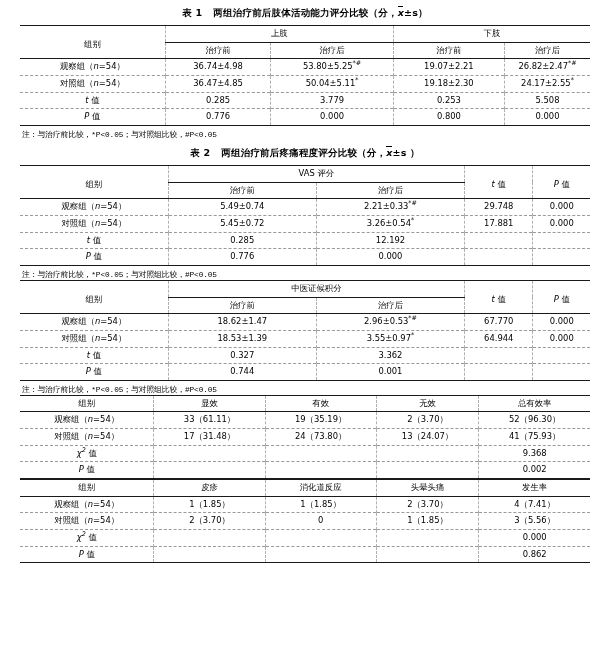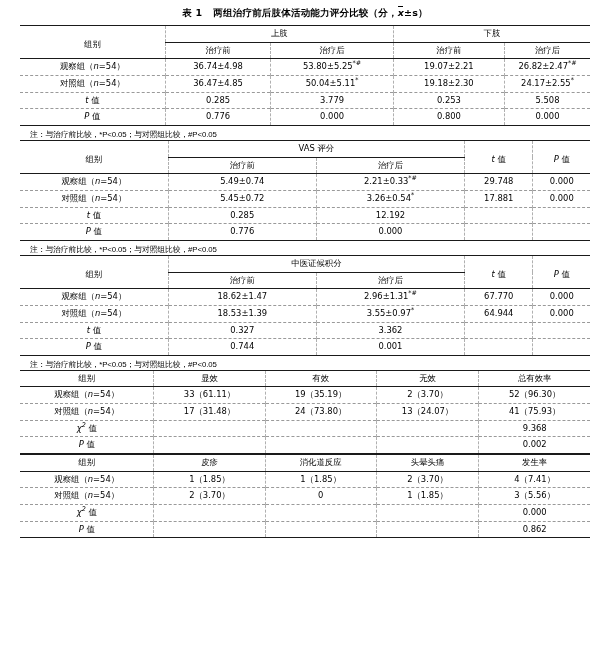--- a/index.html
+++ b/index.html
@@ -64,25 +64,24 @@
   .rule-dash   { border-bottom: 1px dashed #9a9a9a; }
 
   
   .vsep { border-left: 1px dashed #b0b0b0; }
 
   
   .span-ul { border-bottom: 1.05px solid #1a1a1a; }
 
   .note {
     font-size: 7.8px;
-    font-family: Liberation Sans, sans-serif;
+    font-family: Liberation Mono, monospace;
     padding: 3px 0 0 2px;
     white-space: nowrap;
     letter-spacing: -0.1px;
-    margin-left: 8px;
   }
 
   .sup {
     font-size: 6.4px;
     vertical-align: super;
     line-height: 0;
   }
   .ital { font-style: italic; }
   .xbar {
     position: relative;
@@ -154,20 +153,23 @@
         <td class="vsep">0.000</td>
         <td class="vsep">0.800</td>
         <td class="vsep">0.000</td>
       </tr>
     </tbody>
       </table>
     <div class="note">注：与治疗前比较，*P&lt;0.05；与对照组比较，#P&lt;0.05</div>
   </div>
 
   <div class="table-block">
+    <div class="tbl-title">
+      <span class="tnum">表 2</span><span class="gap"></span><span>两组治疗前后疼痛程度评分比较（分，</span><span class="xbar">x</span><span>±s ）</span>
+    </div>
     <table class="data">
       <colgroup>
         <col style="width:26%">
           <col style="width:26%">
           <col style="width:26%">
           <col style="width:12%">
           <col style="width:10%">
       </colgroup>
       <tbody>
           <tr class="rule-top">
@@ -231,21 +233,21 @@
         <td rowspan="2" class="vsep" style="padding-top:9px;"><span class="ital">P</span> 值</td>
       </tr>
       <tr class="rule-mid">
         <td class="vsep">治疗前</td>
         <td class="vsep">治疗后</td>
       </tr>
 
       <tr class="rule-dash">
         <td><span>观察组（</span><span class="ital">n</span><span>=54）</span></td>
         <td class="vsep"><span>18.62±1.47</span><span class="sup"></span></td>
-        <td class="vsep"><span>2.96±1.31</span><span class="sup">*#</span></td>
+        <td class="vsep"><span>2.96±0.53</span><span class="sup">*#</span></td>
         <td class="vsep">67.770</td>
         <td class="vsep">0.000</td>
       </tr>
       <tr class="rule-dash">
         <td><span>对照组（</span><span class="ital">n</span><span>=54）</span></td>
         <td class="vsep"><span>18.53±1.39</span><span class="sup"></span></td>
         <td class="vsep"><span>3.55±0.97</span><span class="sup">*</span></td>
         <td class="vsep">64.944</td>
         <td class="vsep">0.000</td>
       </tr>

